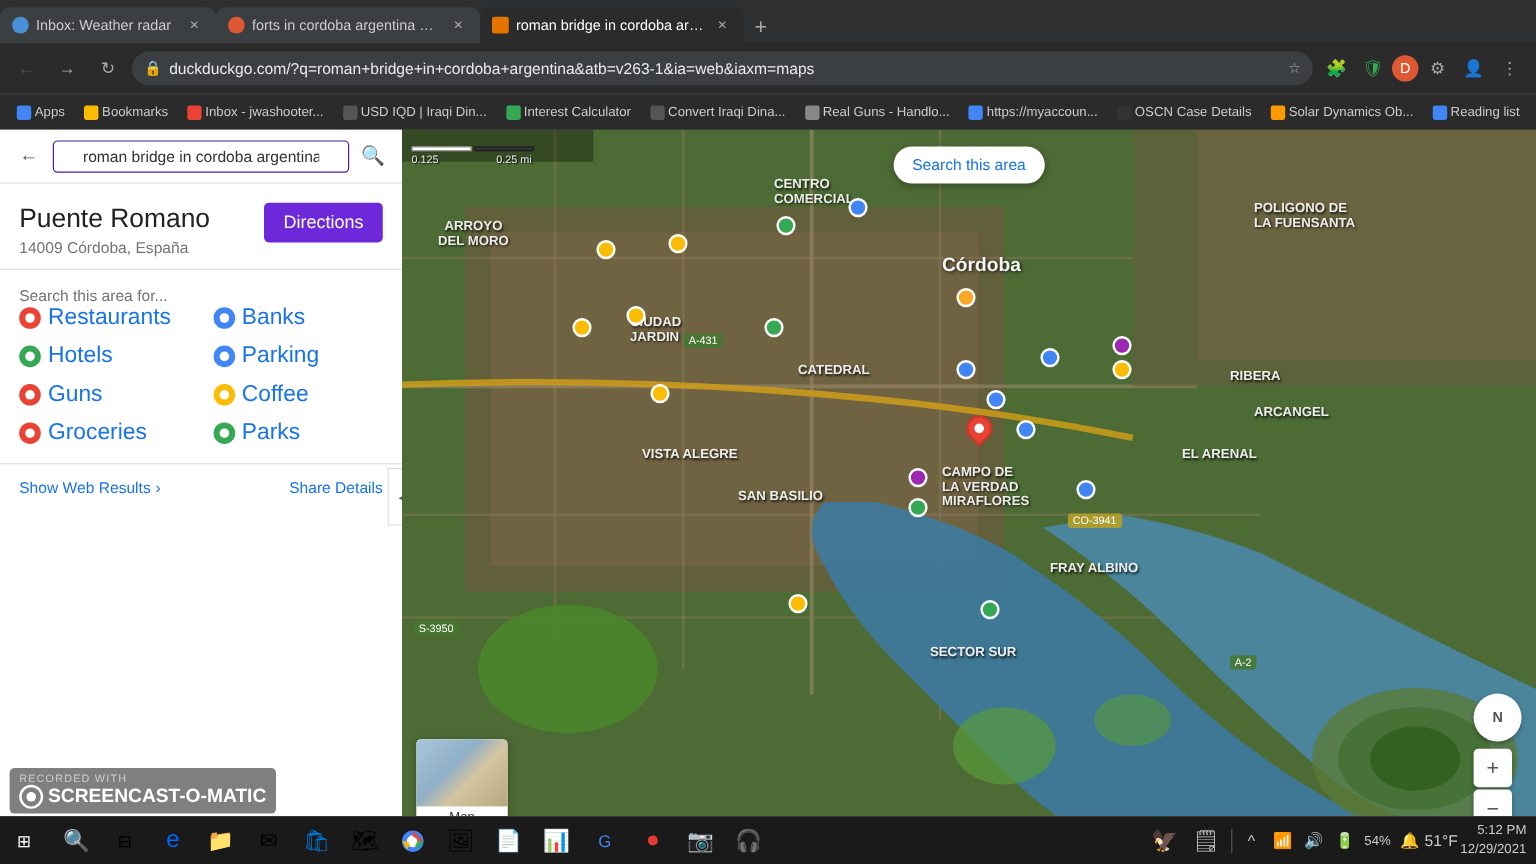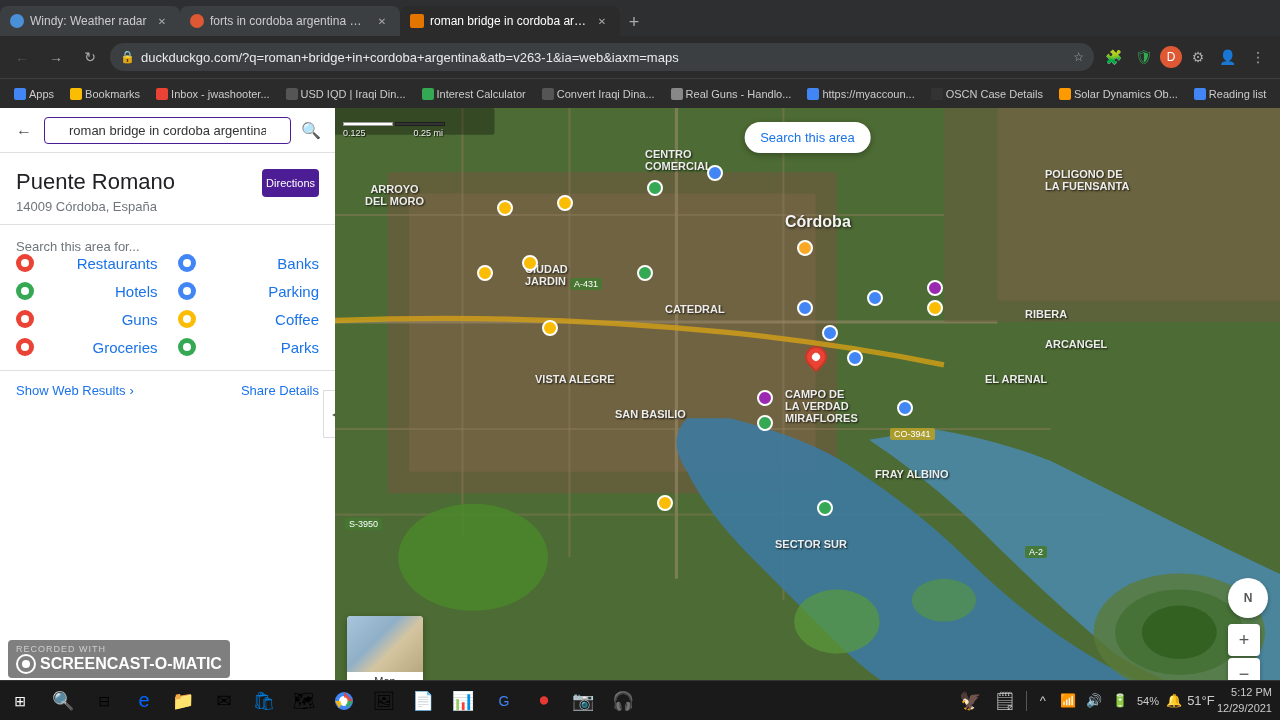--- a/index.html
+++ b/index.html
@@ -33,27 +33,27 @@
 
     
     .left-panel { width: 335px; height: 100%; background: #fff; display: flex; flex-direction: column; overflow: hidden; position: relative; flex-shrink: 0; }
 
     .search-bar { display: flex; align-items: center; padding: 8px 10px; border-bottom: 1px solid #e0e0e0; gap: 6px; }
     .back-btn { width: 28px; height: 28px; display: flex; align-items: center; justify-content: center; color: #555; cursor: pointer; border-radius: 50%; flex-shrink: 0; }
     .search-input { flex: 1; border: 1px solid #4c1d95; border-radius: 4px; padding: 5px 24px; font-size: 13px; color: #333; outline: none; }
     .search-icon-btn { width: 28px; height: 28px; display: flex; align-items: center; justify-content: center; color: #555; cursor: pointer; }
     .location-name { font-size: 22px; font-weight: 400; color: #202124; margin-bottom: 4px; }
     .location-address { font-size: 13px; color: #70757a; }
-    .directions-btn { background: #4c1d95; color: #fff; border: none; border-radius: 4px; padding: 8px 4px; font-size: 11px; cursor: pointer; font-weight: 500; }
+    .directions-btn { background: #6d28d9; color: #fff; border: none; border-radius: 4px; padding: 8px 16px; font-size: 15px; cursor: pointer; font-weight: 500; }
     .location-header { display: flex; justify-content: space-between; align-items: flex-start; padding: 16px 16px 10px; border-bottom: 1px solid #e0e0e0; }
 
     .search-area-section { padding: 14px 16px; }
     .search-area-title { font-size: 13px; color: #70757a; }
     .categories-grid { display: grid; grid-template-columns: 1fr 1fr; gap: 10px 20px; }
-    .category-item { display: flex; align-items: center; gap: 6px; font-size: 15px; color: #1a73e8; cursor: pointer; justify-content: space-between; }
+    .category-item { display: flex; align-items: center; gap: 6px; font-size: 19px; color: #1a73e8; cursor: pointer; }
     .cat-icon { width: 18px; height: 18px; border-radius: 50%; flex-shrink: 0; display: flex; align-items: center; justify-content: center; font-size: 10px; }
 
     .show-web-results { padding: 12px 16px; border-top: 1px solid #e0e0e0; display: flex; align-items: center; justify-content: space-between; }
     .show-web-link { display: flex; align-items: center; gap: 4px; font-size: 13px; color: #1a73e8; cursor: pointer; text-decoration: none; }
     .share-feedback { font-size: 13px; color: #1a73e8; cursor: pointer; }
 
     .panel-collapse-btn { position: absolute; right: -12px; top: 50%; transform: translateY(-50%); width: 24px; height: 48px; background: #fff; border: 1px solid #dadce0; border-radius: 0 4px 4px 0; display: flex; align-items: center; justify-content: center; cursor: pointer; z-index: 10; color: #555; font-size: 12px; }
 
     
     .map-area { flex: 1; position: relative; overflow: hidden; }
@@ -109,21 +109,21 @@
     .sc-dot { width: 8px; height: 8px; background: #fff; border-radius: 50%; }
   </style>
 </head>
 <body>
 
 <div>
 
   <div class="tab-bar">
     <div class="tab">
       <div class="tab-favicon weather"></div>
-      <span class="tab-title">Windy: Weather radar</span>
+      <span class="tab-title">Inbox: Weather radar</span>
       <div class="tab-close">✕</div>
     </div>
     <div class="tab">
       <div class="tab-favicon duckduckgo"></div>
       <span class="tab-title">forts in cordoba argentina at Du...</span>
       <div class="tab-close">✕</div>
     </div>
     <div class="tab active">
       <div class="tab-favicon active-tab"></div>
       <span class="tab-title">roman bridge in cordoba arge...</span>

